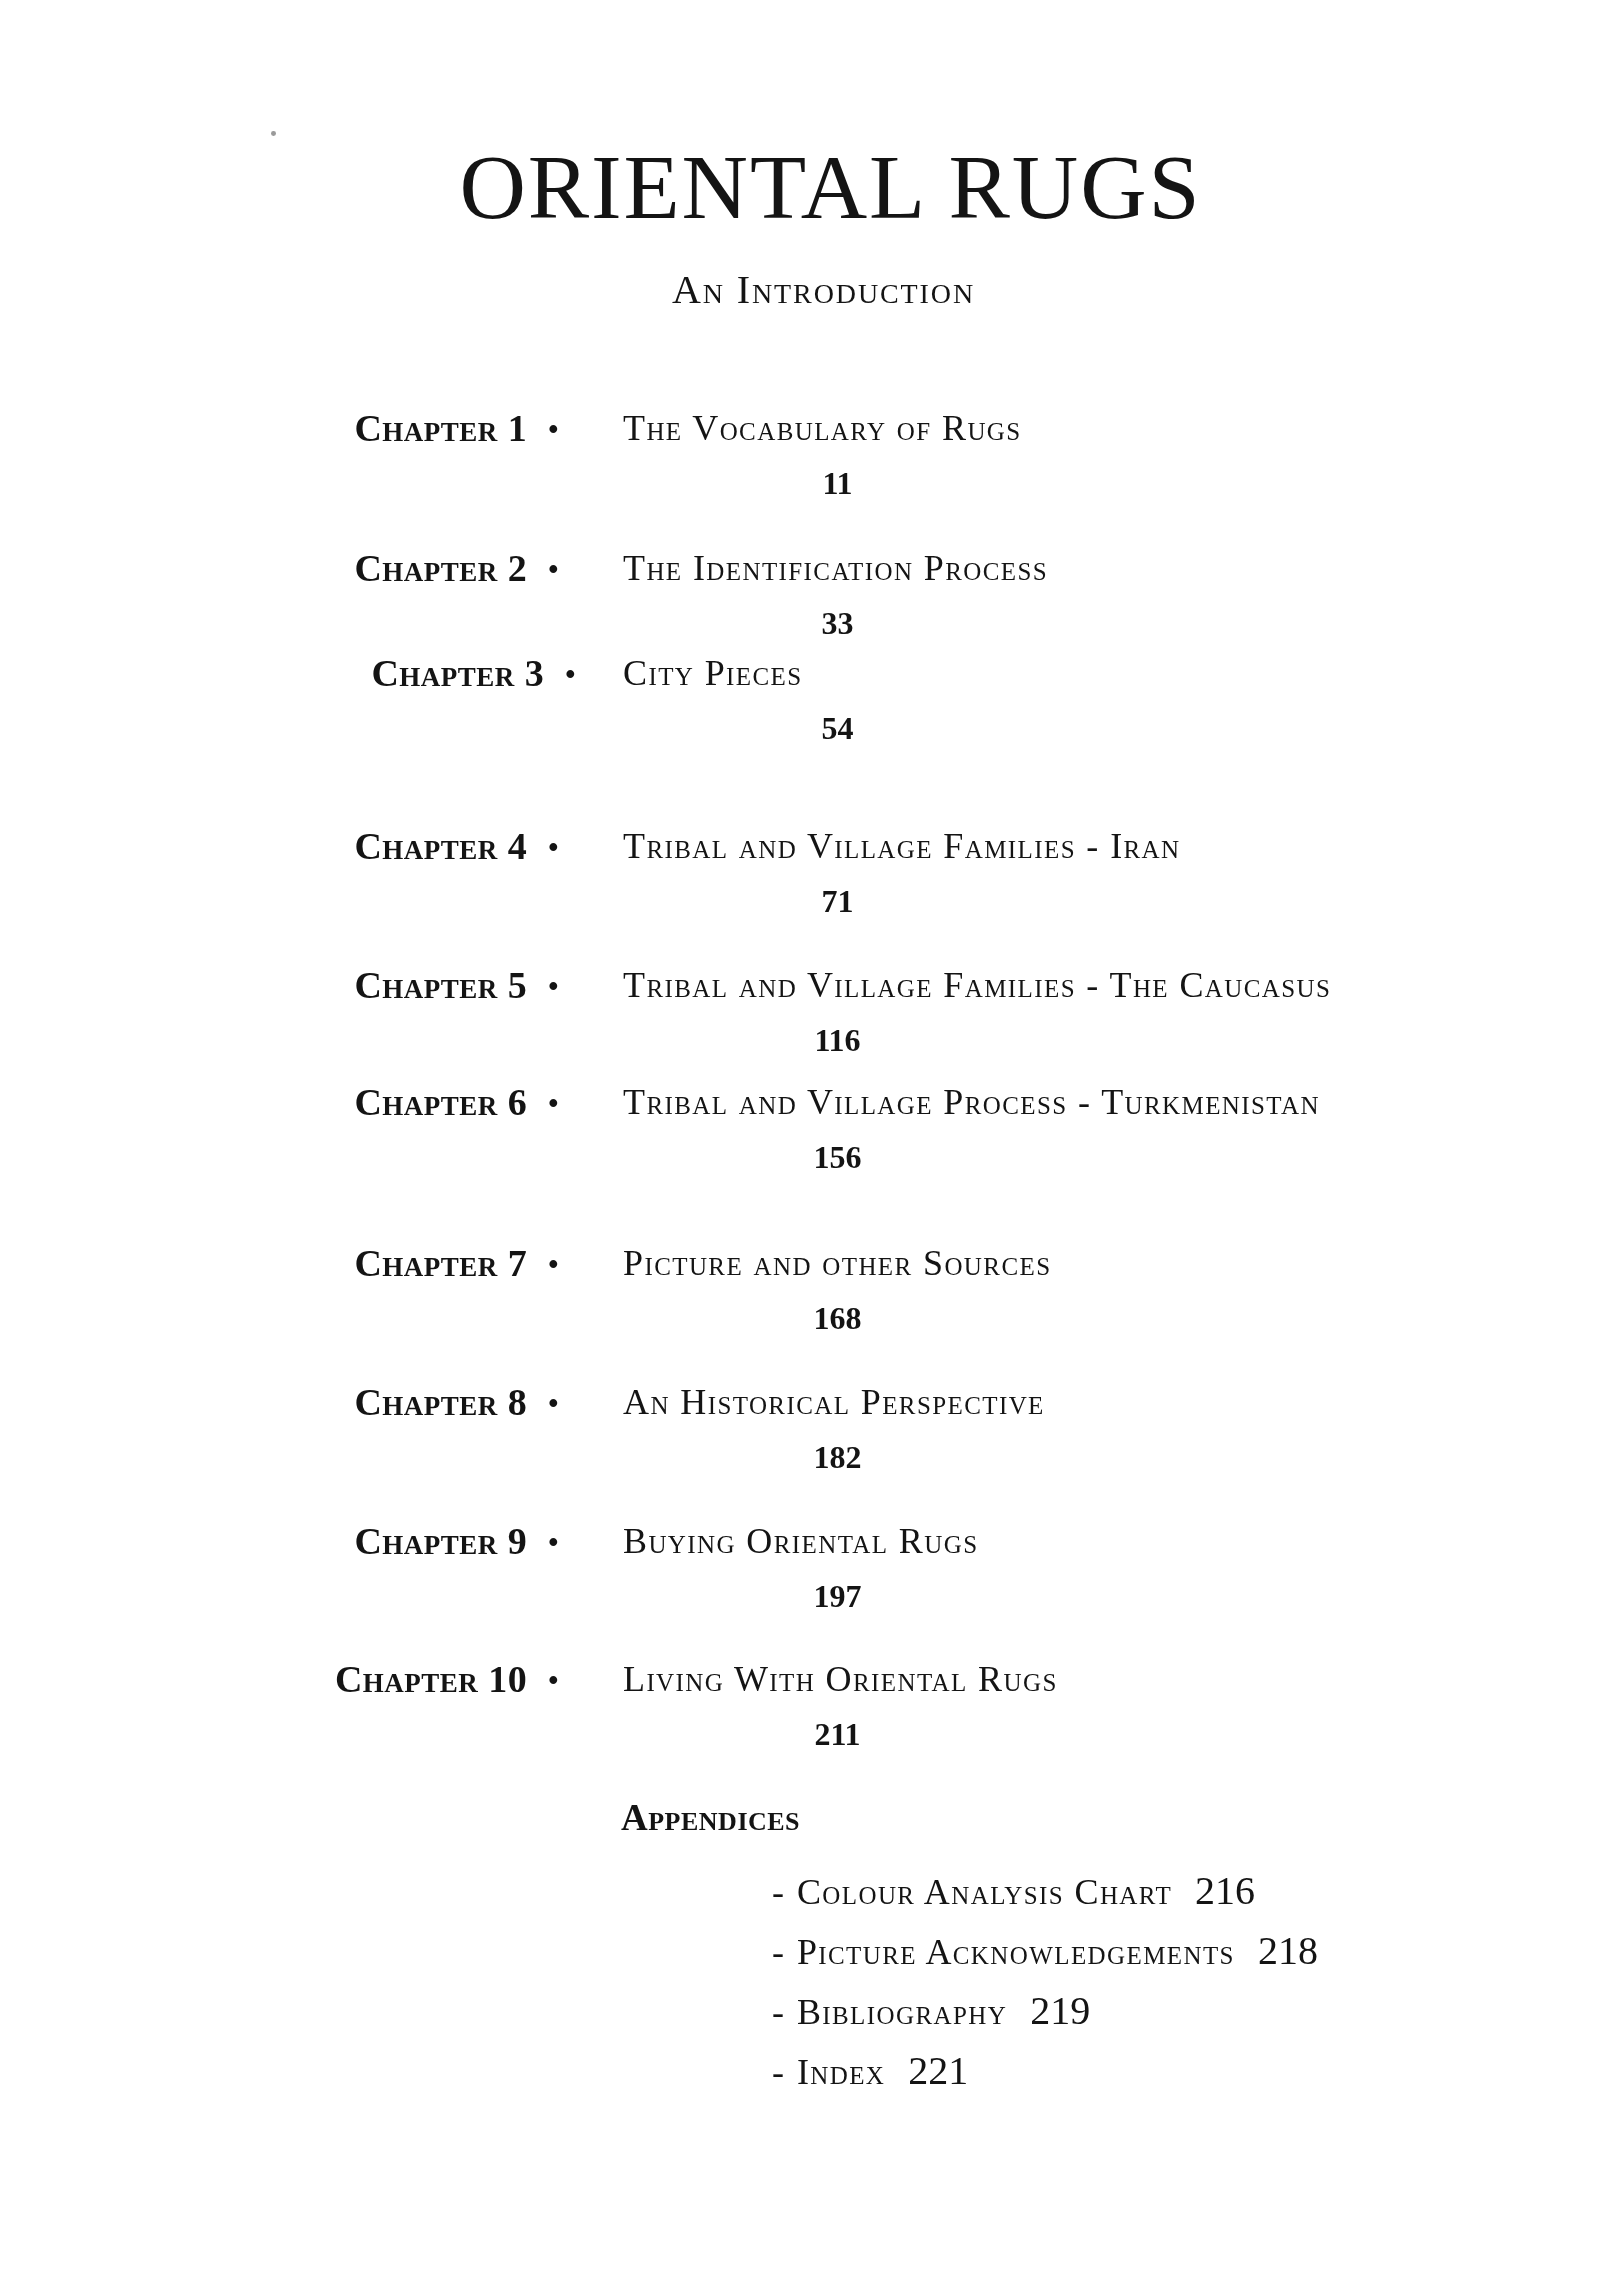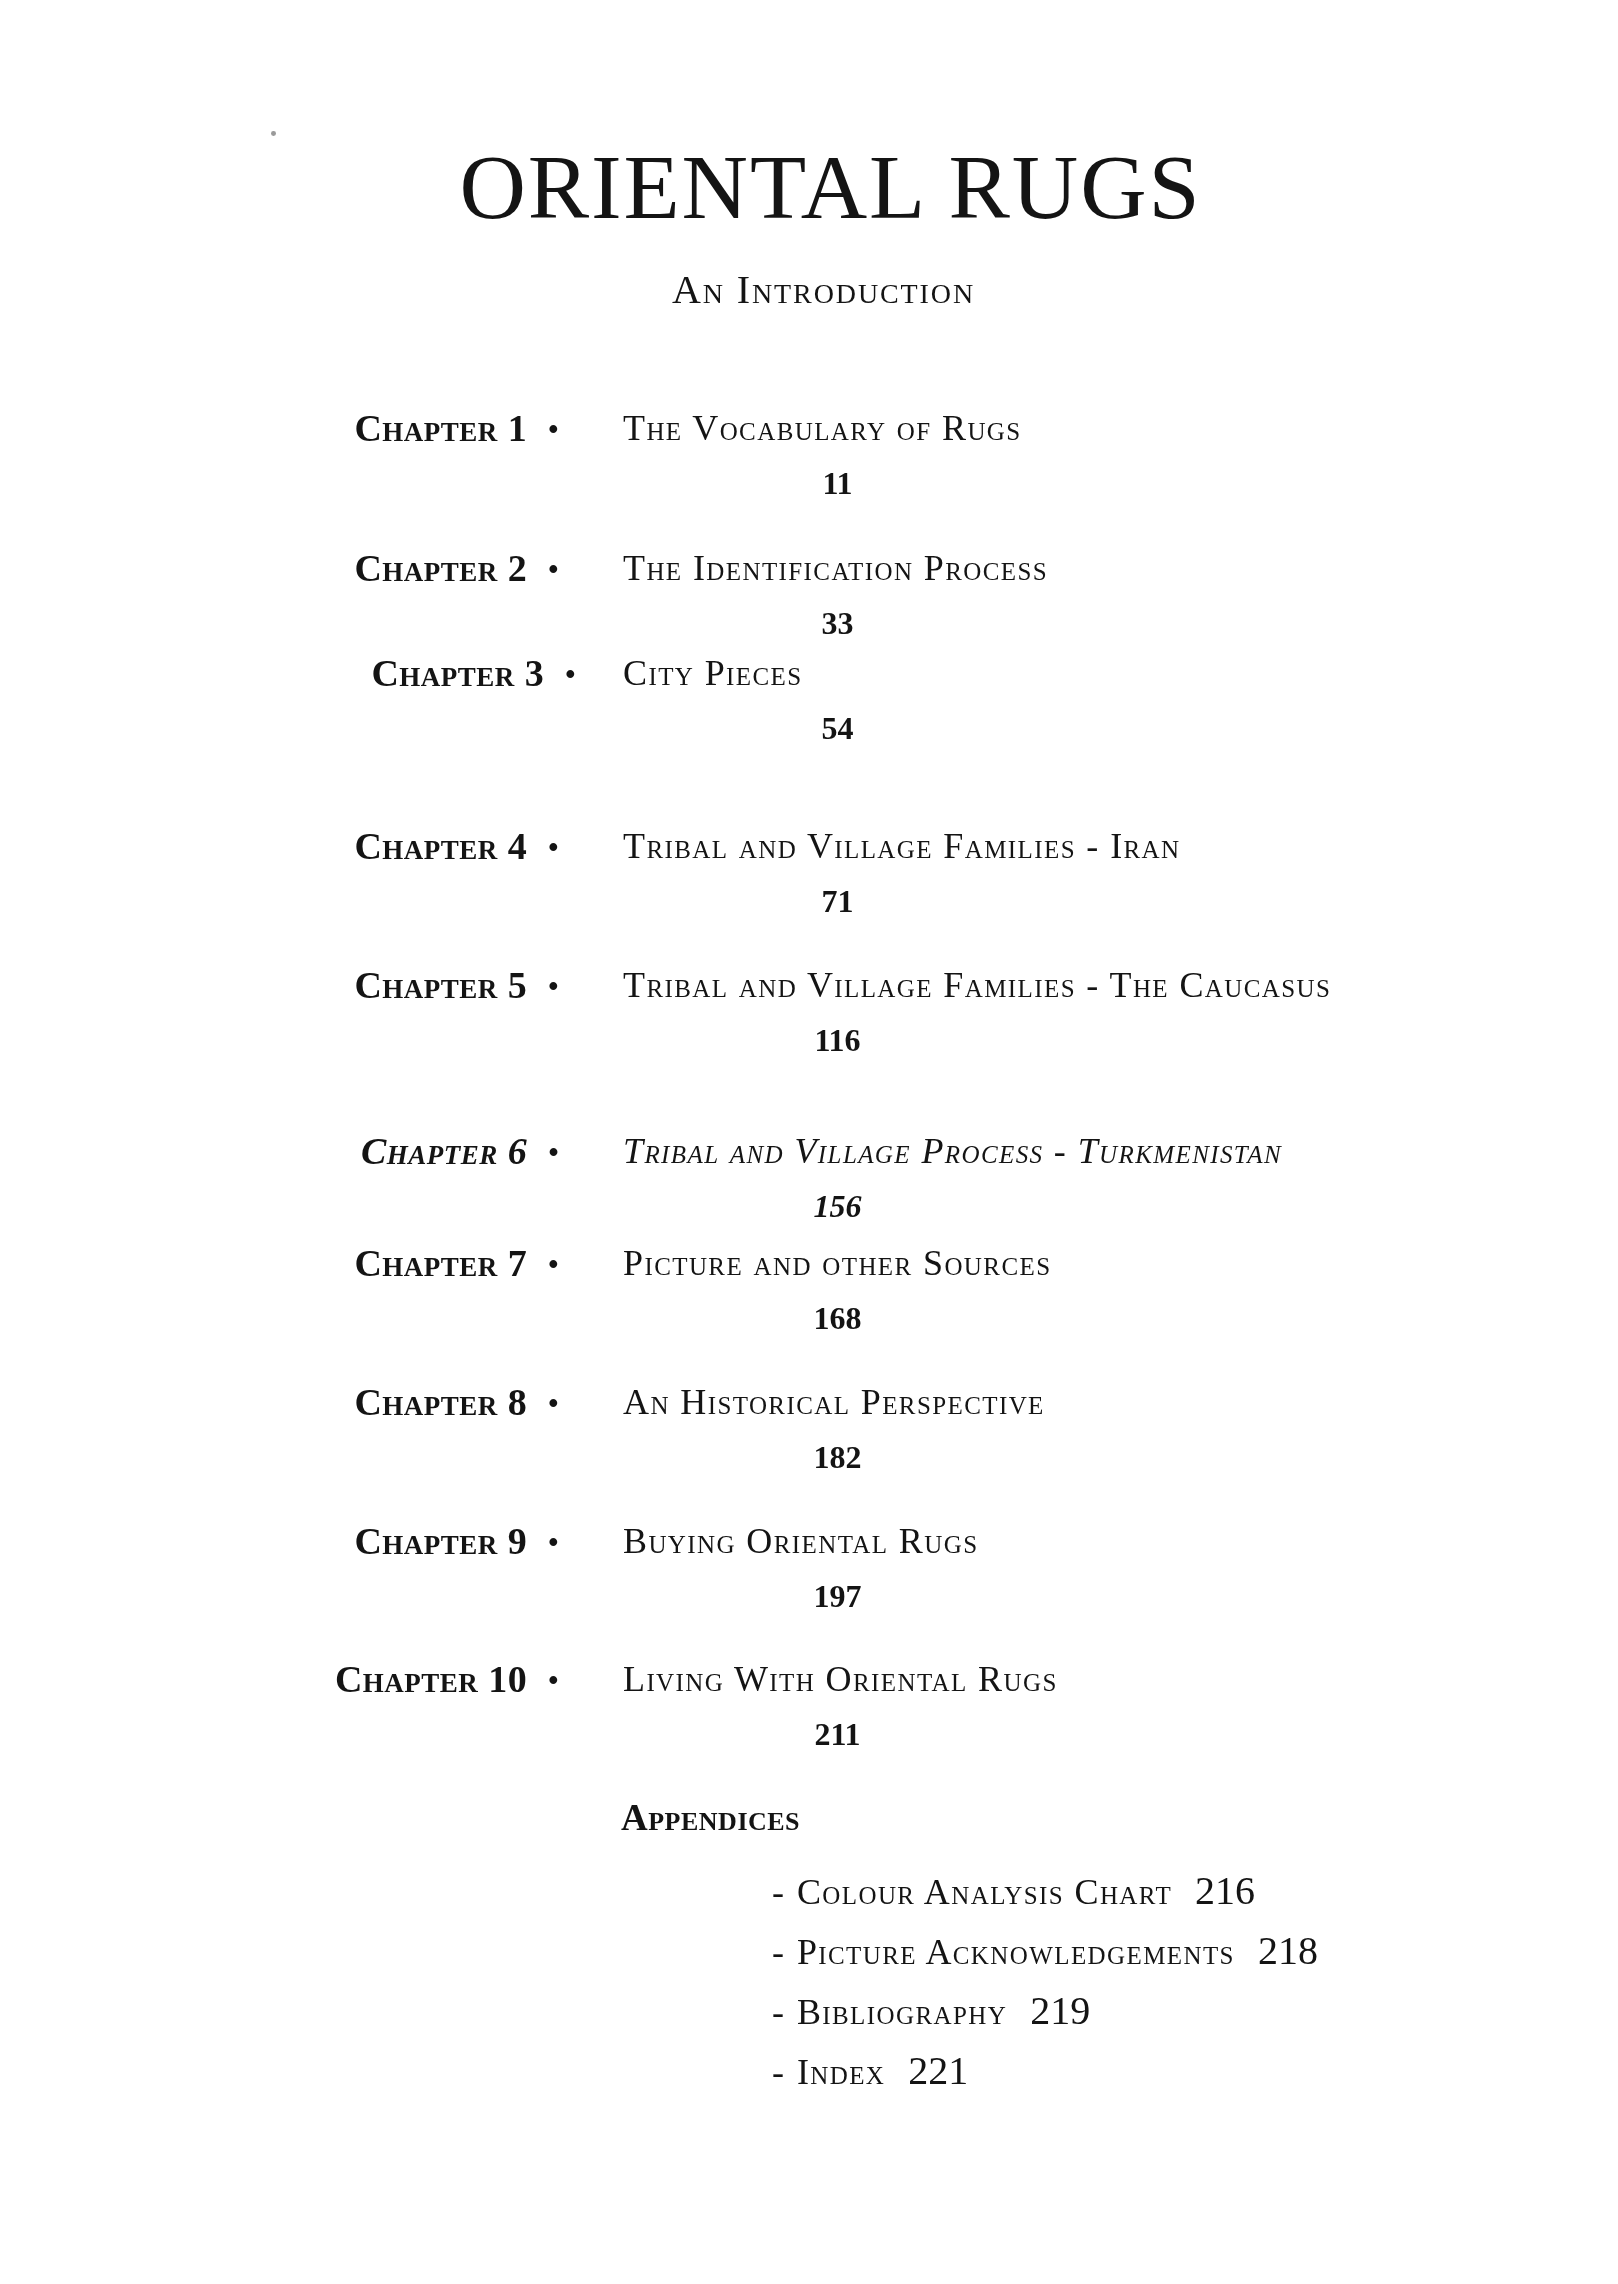--- a/index.html
+++ b/index.html
@@ -53,21 +53,21 @@
   <div class="row" style="top:825px;">
     <span class="ch-label"><span>Chapter 4</span><span class="ch-bullet">•</span></span>
     <span class="ch-title">Tribal and Village Families - Iran</span>
     <span class="ch-page">71</span>
   </div>
   <div class="row" style="top:964px;">
     <span class="ch-label"><span>Chapter 5</span><span class="ch-bullet">•</span></span>
     <span class="ch-title">Tribal and Village Families - The Caucasus</span>
     <span class="ch-page">116</span>
   </div>
-  <div class="row" style="top:1130px;font-style:italic;">
+  <div class="row" style="top:1081px;">
     <span class="ch-label"><span>Chapter 6</span><span class="ch-bullet">•</span></span>
     <span class="ch-title">Tribal and Village Process - Turkmenistan</span>
     <span class="ch-page">156</span>
   </div>
   <div class="row" style="top:1242px;">
     <span class="ch-label"><span>Chapter 7</span><span class="ch-bullet">•</span></span>
     <span class="ch-title">Picture and other Sources</span>
     <span class="ch-page">168</span>
   </div>
   <div class="row" style="top:1381px;">

